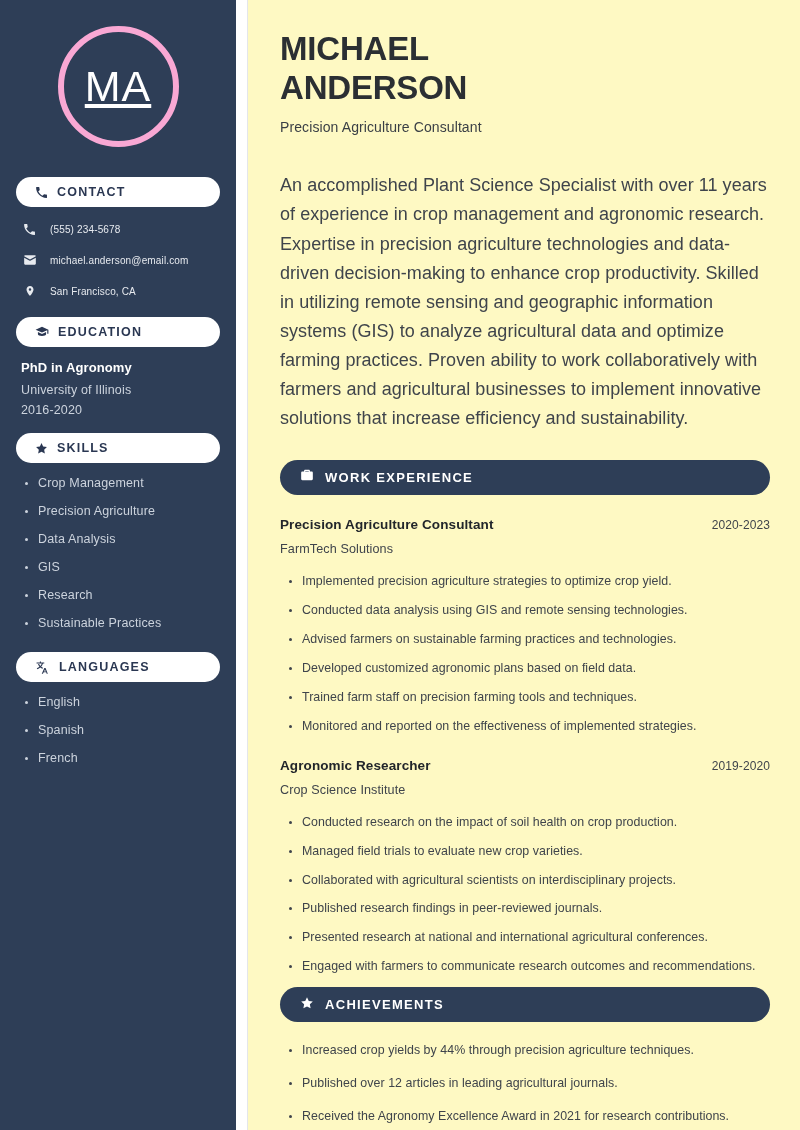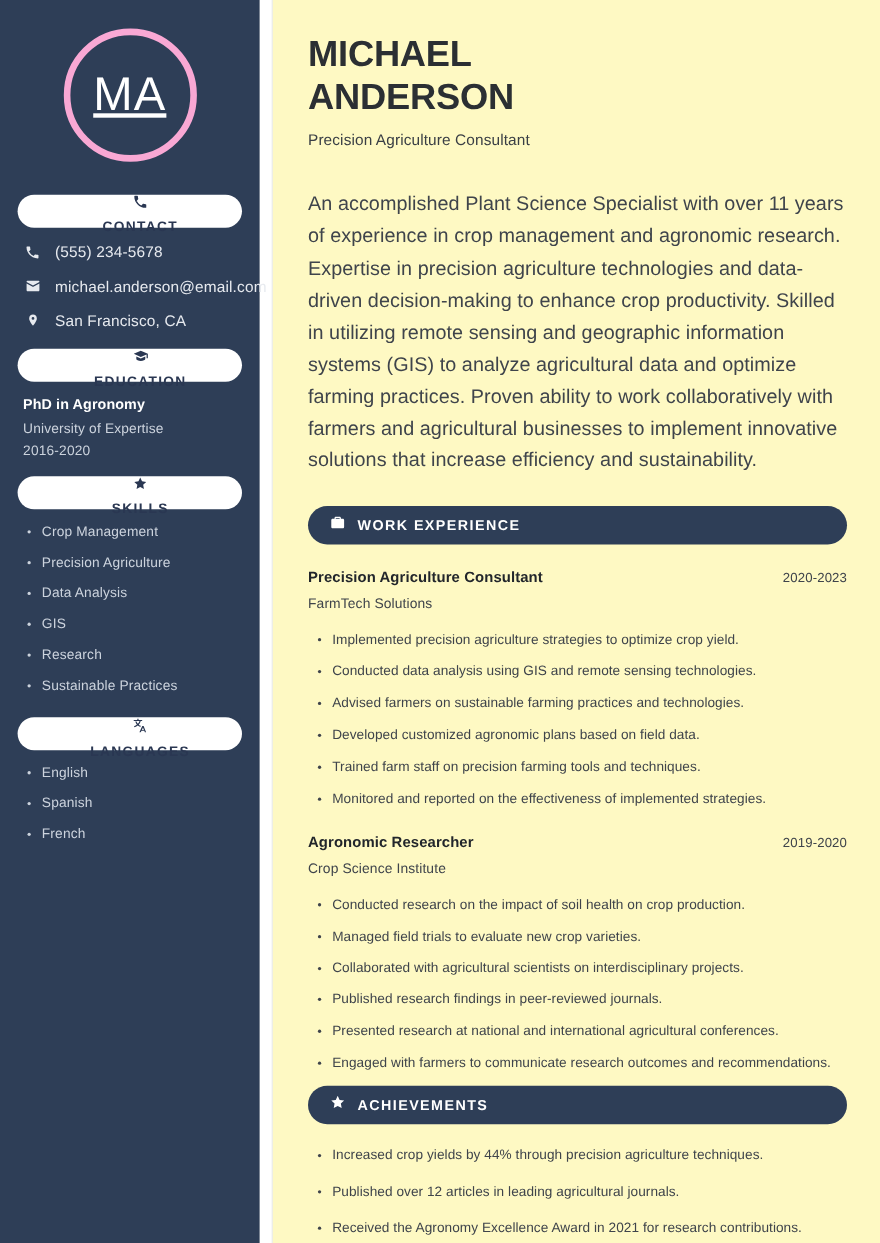--- a/index.html
+++ b/index.html
@@ -59,21 +59,20 @@
 
   .pill {
     background: #ffffff;
     border-radius: 999px;
     height: 30px;
     display: flex;
     align-items: center;
     gap: 9px;
     padding: 0 0 0 19px;
     margin-bottom: 13px;
-    flex-direction: column;
   }
   .pill .pill-label {
     color: #2a3752;
     font-size: 12.5px;
     font-weight: bold;
     letter-spacing: 1.2px;
   }
   .pill svg { display: block; }
 
   .sb-section { margin-top: 17px; }
@@ -88,21 +87,21 @@
     min-height: 18px;
   }
   .contact-row .ci {
     width: 15px;
     flex: 0 0 15px;
     display: flex;
     justify-content: center;
   }
   .contact-row .ctext {
     color: #e7eaef;
-    font-size: 14px;
+    font-size: 10px;
     letter-spacing: 0.15px;
   }
 
   .edu-block { padding-left: 5px; margin-top: 3px; }
   .edu-degree {
     color: #ffffff;
     font-size: 13px;
     font-weight: bold;
     margin-bottom: 8px;
     letter-spacing: 0.1px;
@@ -286,21 +285,21 @@
       <div class="pill">
         <span>
           <svg width="14" height="14" viewBox="0 0 24 24" fill="#2a3752">
               <path d="M12 3L1 8l11 5 9-4.1V15h2V8L12 3zM5 12.2V16c0 1.7 3.1 3 7 3s7-1.3 7-3v-3.8l-7 3.2-7-3.2z"></path>
             </svg>
         </span>
         <span class="pill-label">EDUCATION</span>
       </div>
       <div class="edu-block">
         <div class="edu-degree">PhD in Agronomy</div>
-        <div class="edu-school">University of Expertise</div>
+        <div class="edu-school">University of Illinois</div>
         <div class="edu-years">2016-2020</div>
       </div>
     </section>
 
     <section class="sb-section" style="margin-top:16px;">
       <div class="pill">
         <span>
           <svg width="13" height="13" viewBox="0 0 24 24" fill="#2a3752">
               <path d="M12 2l3 6.5 7 .9-5.1 4.8 1.3 7L12 17.8 5.8 21.2l1.3-7L2 9.4l7-.9L12 2z"></path>
             </svg>

